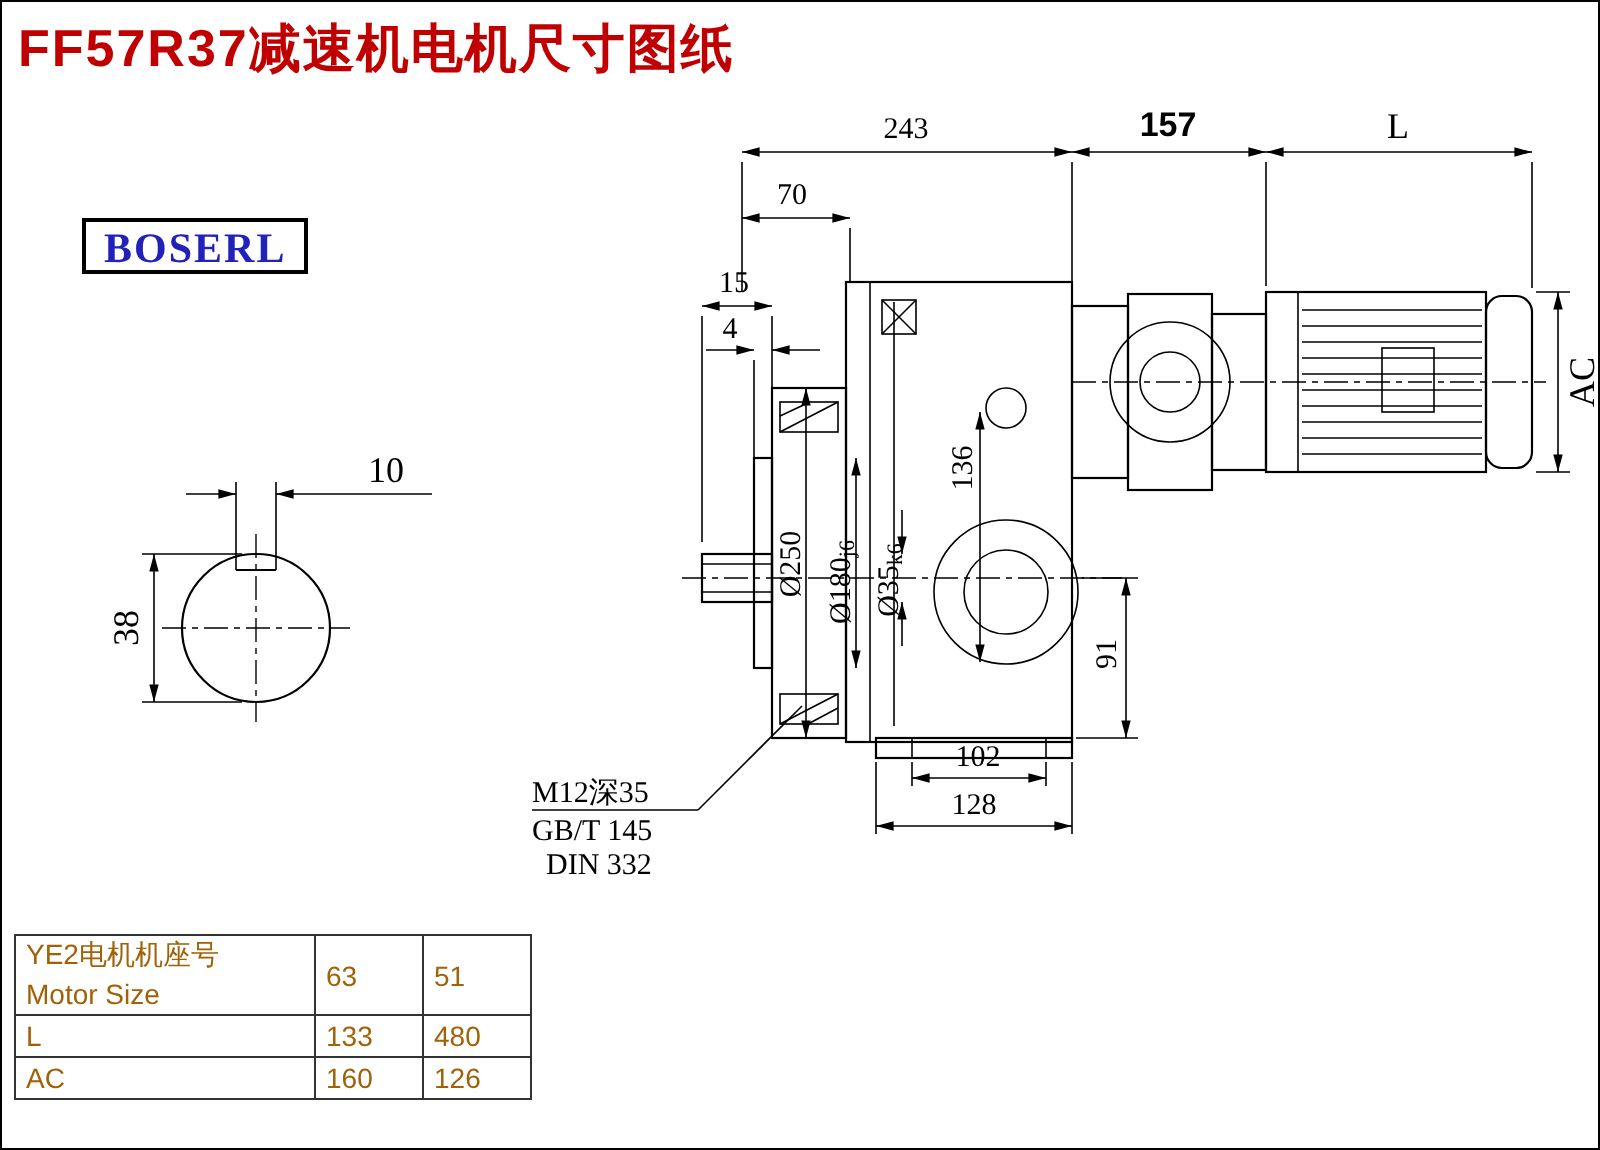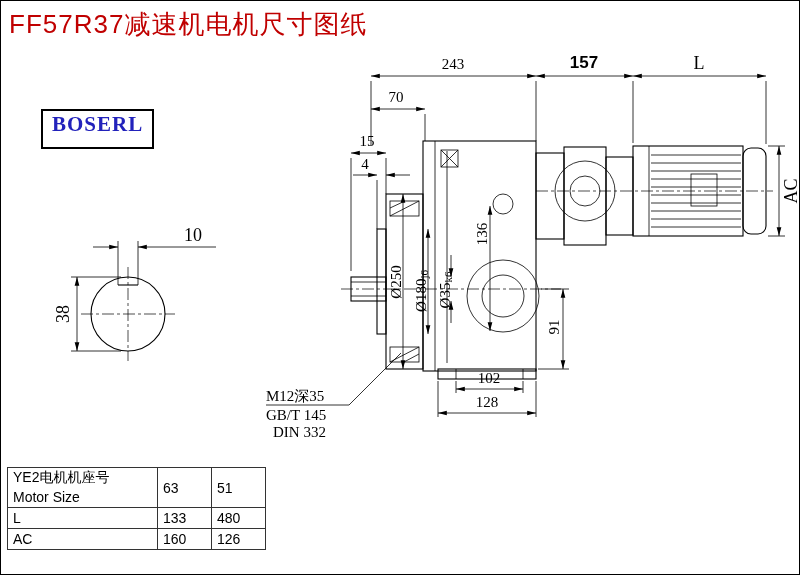--- a/index.html
+++ b/index.html
@@ -5,39 +5,39 @@
   * { margin:0; padding:0; box-sizing:border-box; }
   html,body { background:#fff; }
   .canvas {
     position:relative; width:800px; height:575px;
     background:#fff; border:1px solid #000; overflow:hidden;
     font-family:"Liberation Sans", sans-serif;
   }
   .title {
     position:absolute; left:8px; top:6px;
     font-family:"Liberation Sans", sans-serif;
-    font-weight:normal; font-size:26px; color:#c00000; letter-spacing:1px;
+    font-weight:bold; font-size:26px; color:#c00000; letter-spacing:1px;
   }
   .logo {
     position:absolute; left:40px; top:108px;
-    border:2px solid #000; padding:0 9px; height:40px; line-height:26px;
+    border:2px solid #000; padding:0 9px; height:28px; line-height:26px;
     font-family:"Liberation Serif", serif; font-weight:bold;
     font-size:21px; color:#2222bb; letter-spacing:1px; background:#fff;
   }
   svg.draw { position:absolute; left:0; top:0; }
   .ln   { stroke:#000; stroke-width:1.1; fill:none; }
   .thin { stroke:#000; stroke-width:0.8; fill:none; }
   .cl   { stroke:#000; stroke-width:0.7; fill:none; stroke-dasharray:12 3 3 3; }
   .dtxt { font-family:"Liberation Serif", serif; font-size:15px; fill:#000; }
   .big  { font-size:18px; }
   .boldd{ font-family:"Liberation Sans", sans-serif; font-weight:bold; font-size:17px; }
   .fit  { font-size:11px; }
   .spec-table {
     position:absolute; left:6px; top:466px;
-    border-collapse:collapse; font-size:14px; color:#000000; background:#fff;border-radius:15px;
+    border-collapse:collapse; font-size:14px; color:#a16207; background:#fff;border-radius:15px;
   }
   .spec-table td {
     border:1px solid #333; text-align:left; padding:0 5px;
     height:21px; min-width:54px;
   }
   .spec-table td.lbl { min-width:150px; }
   .spec-table td.hdr { text-align:left; line-height:1.4; }
 </style>
 </head>
 <body>

